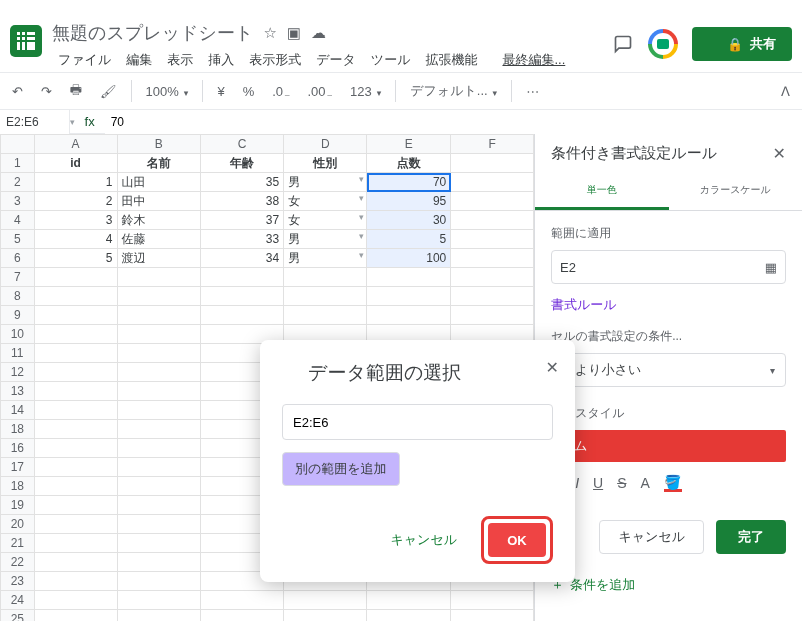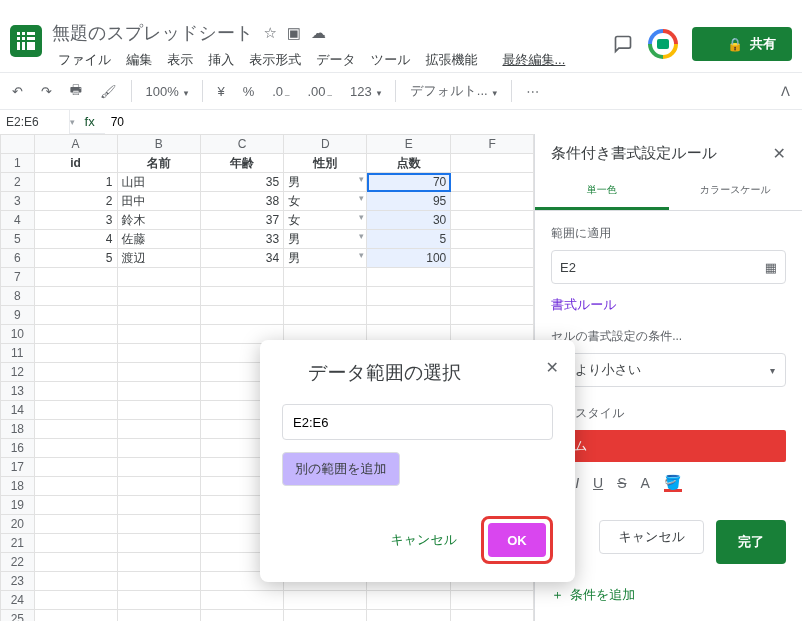--- a/index.html
+++ b/index.html
@@ -68,32 +68,32 @@
 .sp-range .grid-ico { margin-left:auto; color:#5f6368; }
 .sp-select { border:1px solid #dadce0; border-radius:4px; height:34px; display:flex; align-items:center; padding:0 10px; font-size:13px; justify-content:space-between; color:#3c4043; cursor:pointer;}
 .sp-style-lbl { font-size:12px; color:#5f6368; margin:18px 0 8px; }
 .sp-swatch { height:32px; background:#e53935; color:#fff; display:flex; align-items:center; padding:0 10px; font-size:13px; border-radius:2px; }
 .fmt-row { display:flex; gap:14px; margin-top:12px; color:#5f6368; align-items:center; font-size:14px; }
 .fmt-row .strike{ text-decoration:line-through;}
 .fmt-row .u{ text-decoration:underline;}
 .fmt-row .fill{ width:18px;height:18px; background:linear-gradient(#fff,#fff); border-bottom:3px solid #e53935; display:flex;align-items:center;justify-content:center;}
 .sp-actions { display:flex; gap:12px; margin-top:28px; justify-content:flex-end; }
 .btn-flat { border:1px solid #dadce0; background:#fff; color:#3c4043; height:34px; padding:0 18px; border-radius:4px; font-size:13px; cursor:pointer; }
-.btn-green { background:#188038; border:none; color:#fff; height:44px; padding:0 22px; border-radius:4px; font-size:13px; font-weight:700; cursor:pointer;}
+.btn-green { background:#188038; border:none; color:#fff; height:34px; padding:0 22px; border-radius:4px; font-size:13px; font-weight:700; cursor:pointer;}
 .add-cond { color:#188038; font-size:13px; margin-top:22px; display:flex; align-items:center; gap:6px; cursor:pointer;}
 
 
 .dialog { position:absolute; left:260px; top:340px; width:315px; background:#fff; border-radius:8px; box-shadow:0 4px 20px rgba(0,0,0,.25); padding:20px 22px 18px; z-index:50; }
 .dlg-title { font-size:19px; color:#3c4043; margin-bottom:18px;margin-left:26px; }
 .dlg-close { position:absolute; right:16px; top:18px; font-size:16px; color:#5f6368; cursor:pointer; }
 .dlg-input { width:100%; height:36px; border:1px solid #dadce0; border-radius:4px; padding:0 10px; font-size:13px; margin-bottom:12px; outline:none; }
 .dlg-addrange { border:1px solid #dadce0; border-radius:4px; height:34px; padding:0 12px; font-size:13px; background:#c4b5fd; color:#3c4043; cursor:pointer; }
 .dlg-actions { display:flex; justify-content:flex-end; gap:14px; margin-top:30px; align-items:center;}
 .ok-wrap { border:3px solid #e53935; border-radius:8px; padding:4px; }
-.btn-ok { background:#d946ef; color:#fff; border:none; width:58px; height:34px; border-radius:4px; font-weight:700; font-size:13px; cursor:pointer; }
+.btn-ok { background:#ef4444; color:#fff; border:none; width:58px; height:34px; border-radius:4px; font-weight:700; font-size:13px; cursor:pointer; }
 .btn-cancel-flat{ background:none;border:none;color:#188038;font-size:13px;padding:8px 10px;cursor:pointer;}
 
 svg{display:block}
 </style>
 </head>
 <body>
 
 <div class="header">
   <div class="logo">
       <div class="logo-grid"></div>

